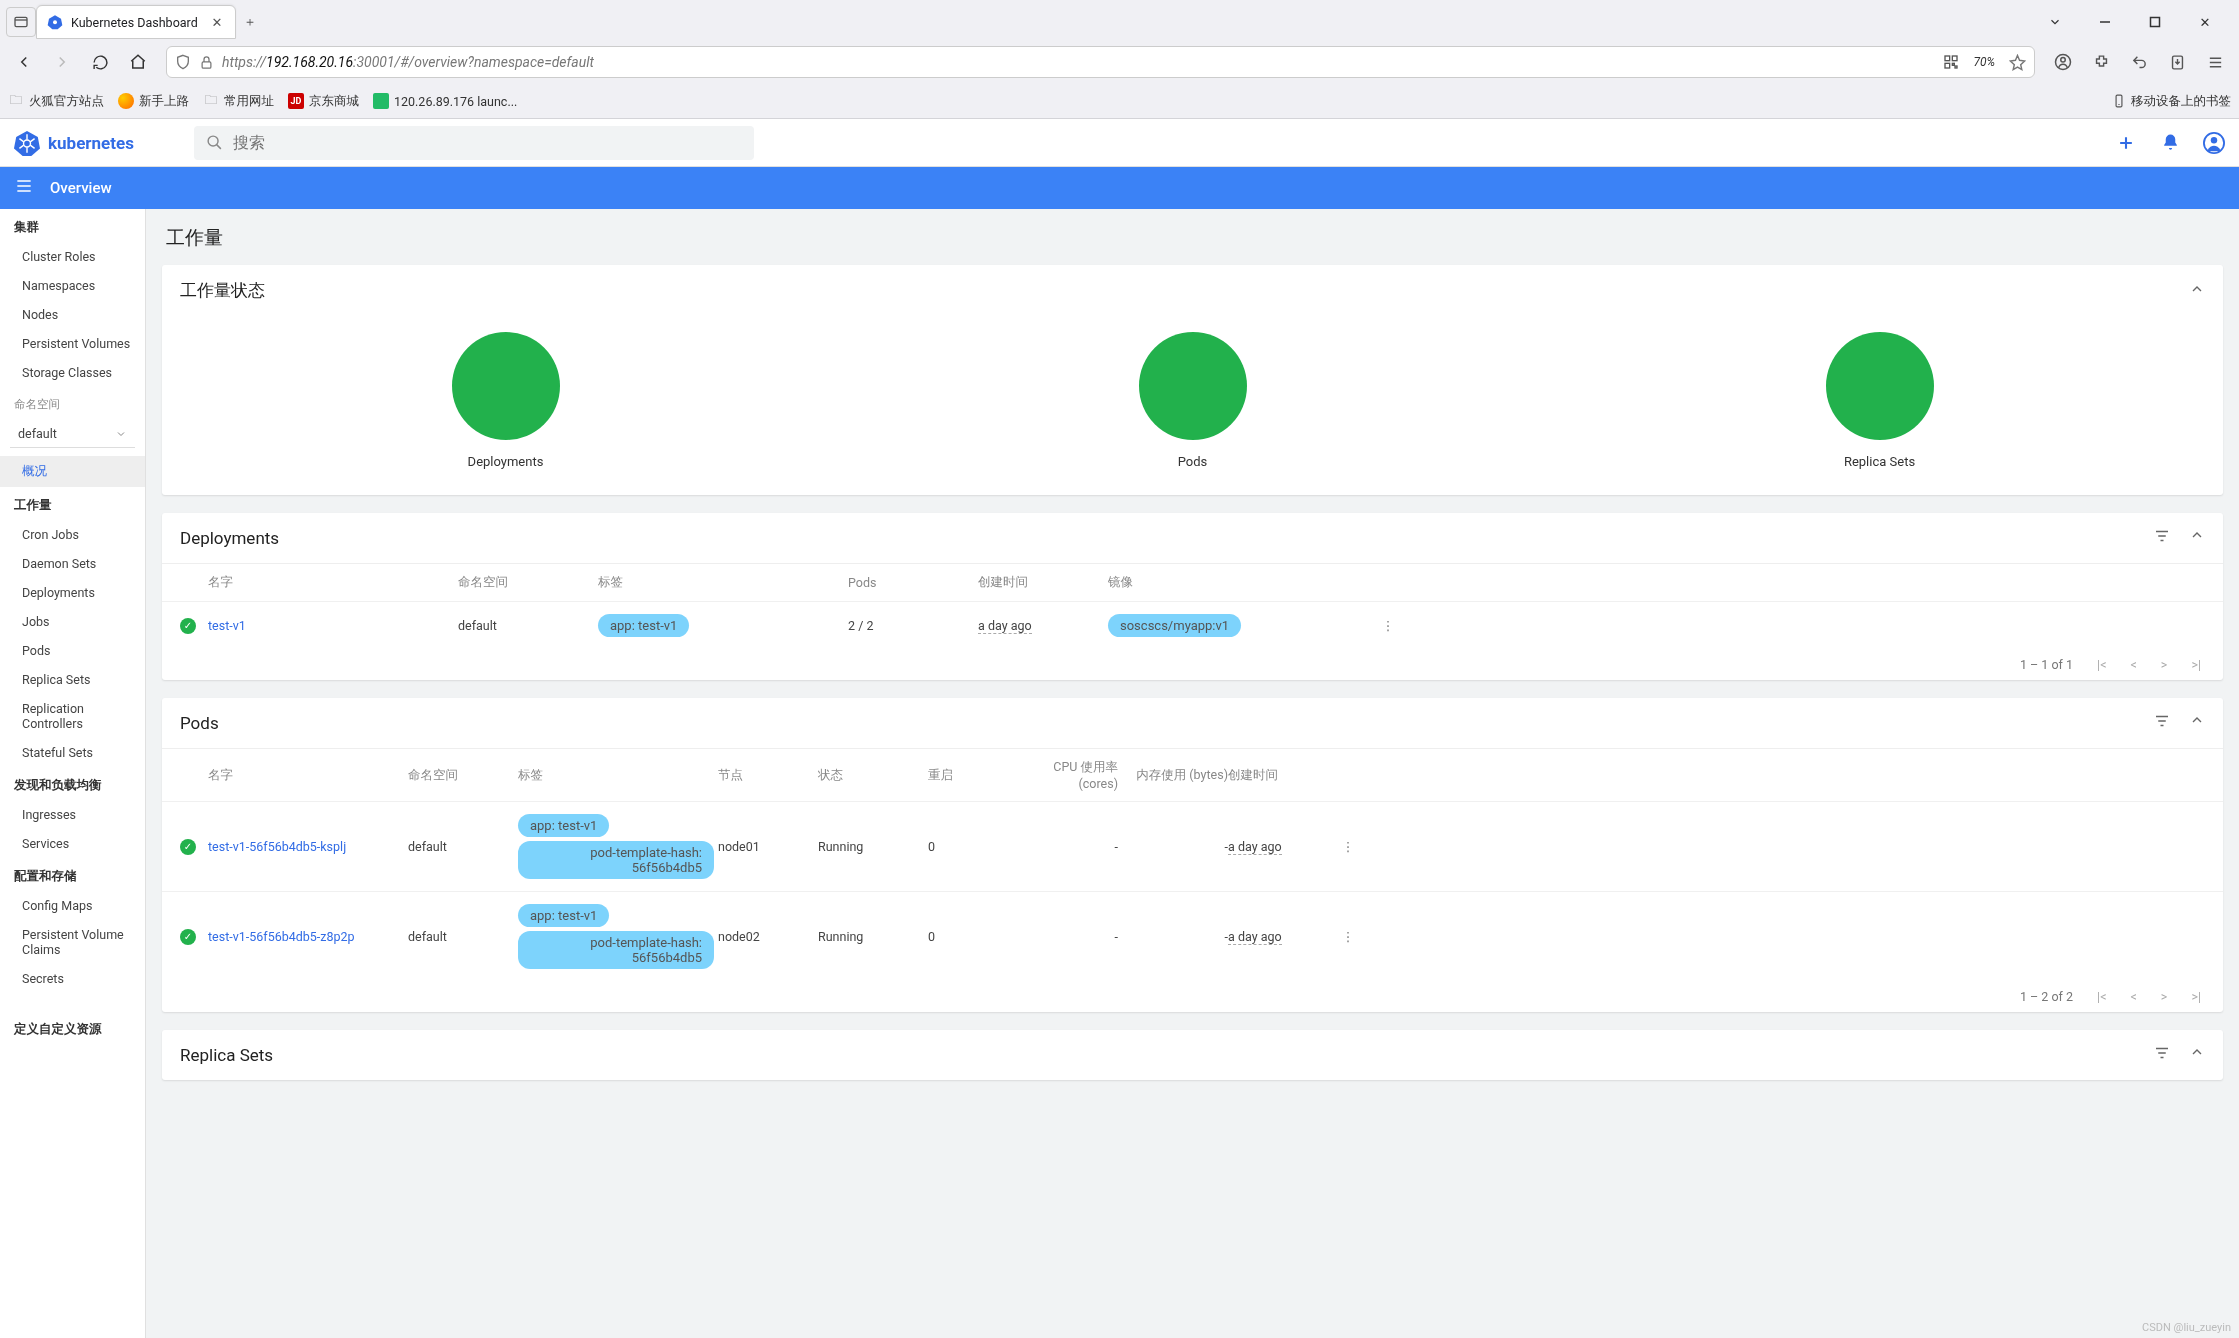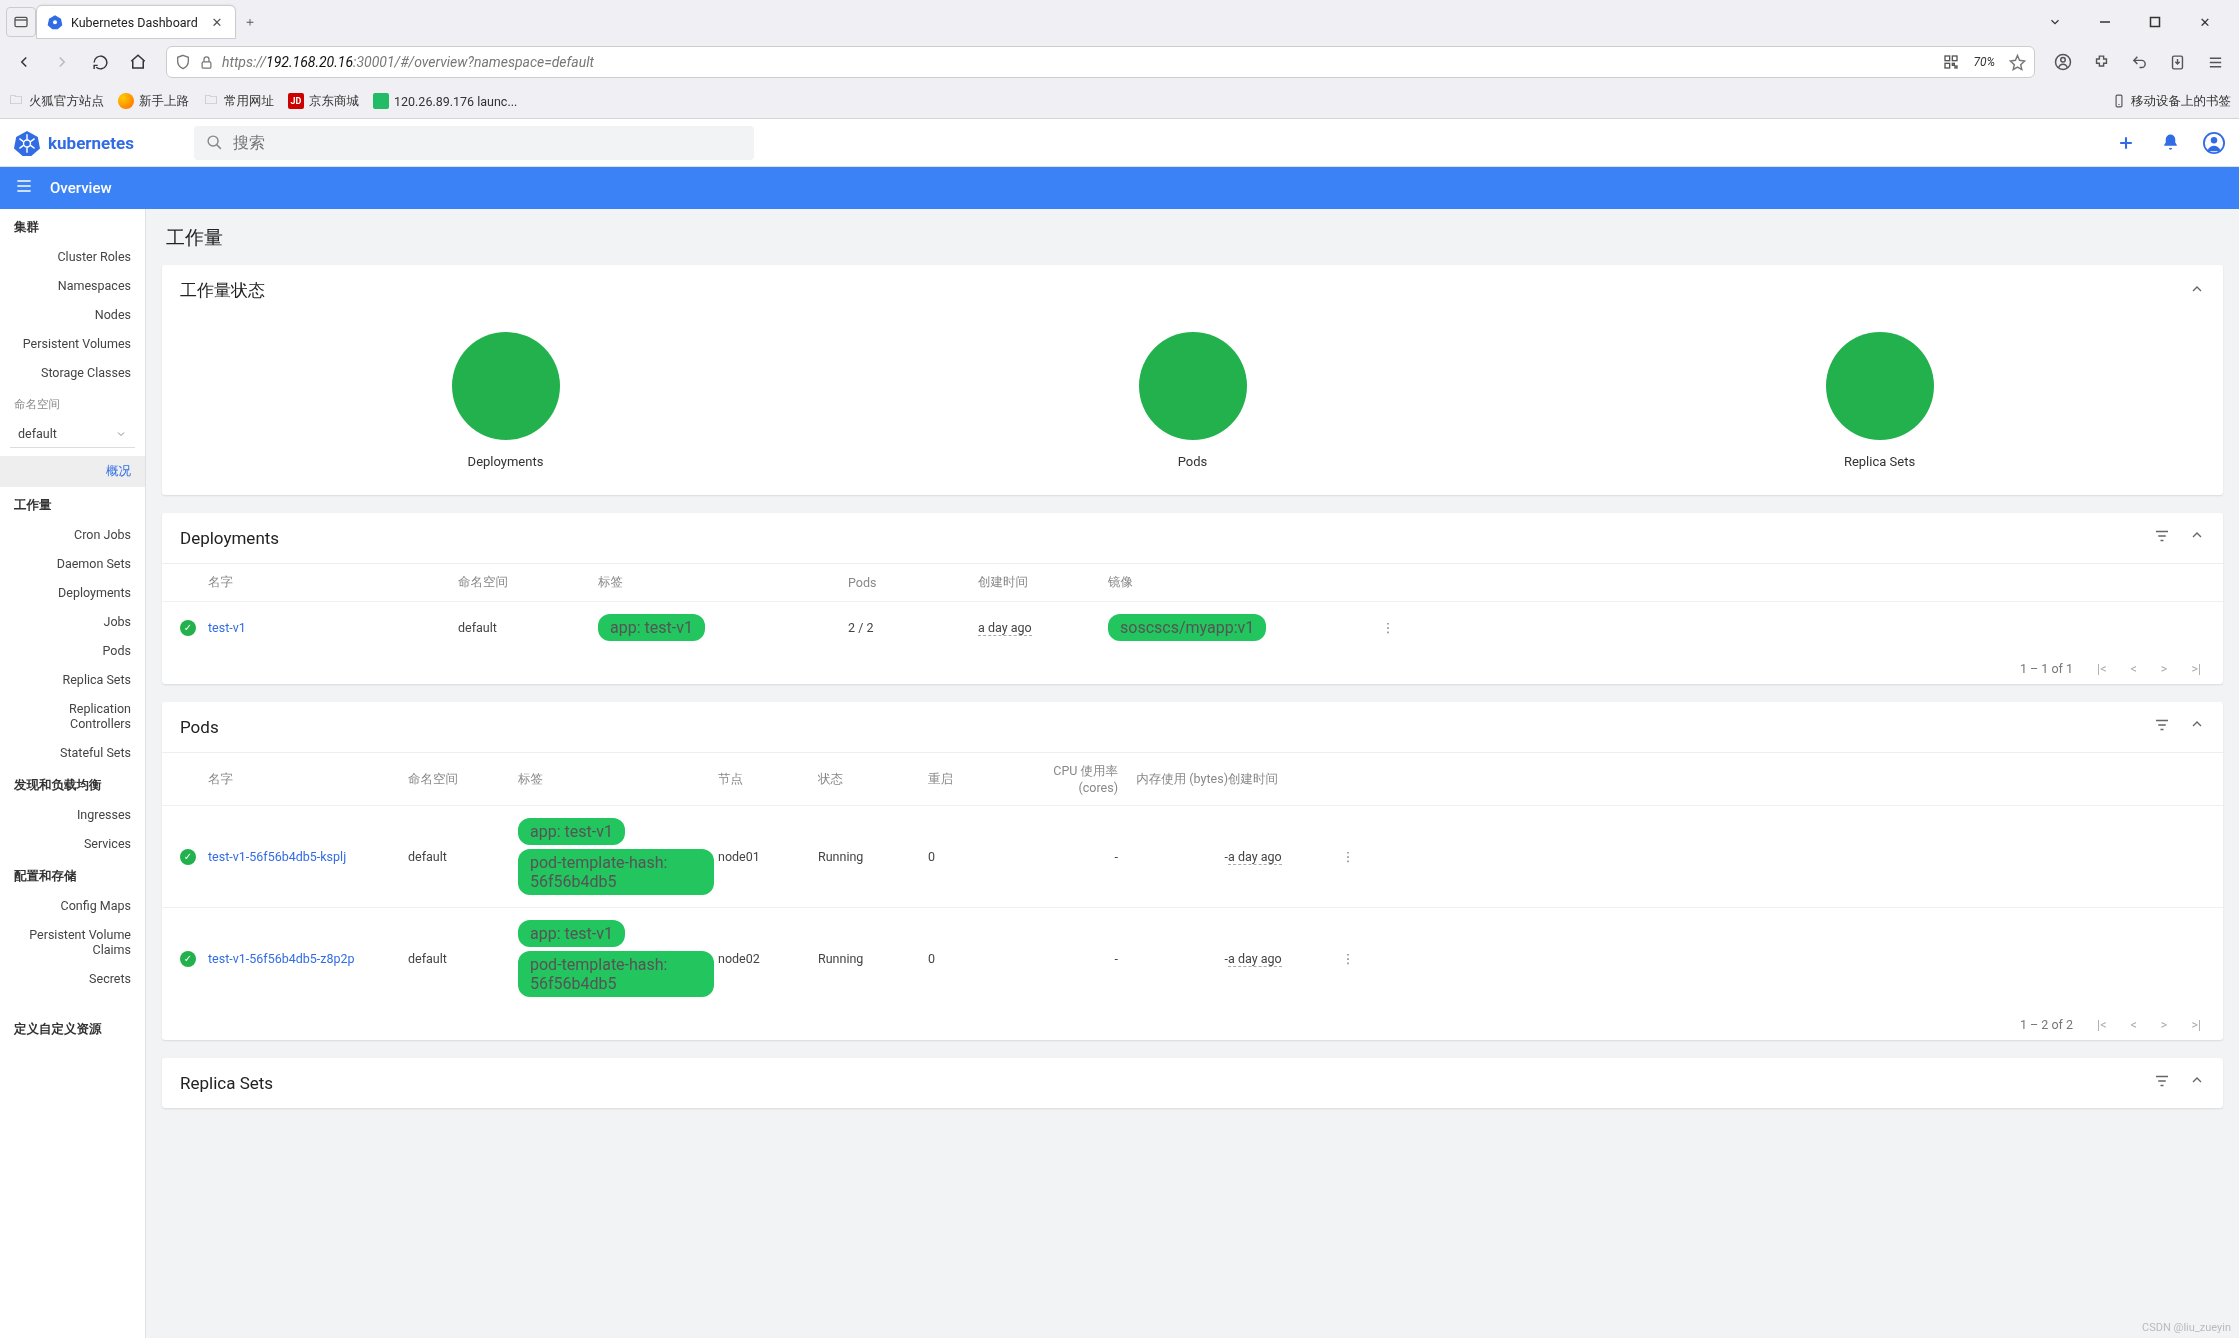--- a/index.html
+++ b/index.html
@@ -48,21 +48,21 @@
 .subheader { background: #3b82f6; color: #fff; height: 42px; display: flex; align-items: center; padding: 0 14px; gap: 16px; font-size: 15px; }
 .hamb { cursor: pointer; }
 
 
 .layout { display: flex; height: calc(100vh - 40px - 44px - 34px - 48px - 42px); }
 .sidebar { width: 146px; background: #fff; overflow-y: auto; border-right: 1px solid #e0e0e0; font-size: 12.5px; }
 .sidebar::-webkit-scrollbar { width: 8px; }
 .sidebar::-webkit-scrollbar-thumb { background: #ccc; border-radius: 4px; }
 .sb-header { padding: 10px 14px 6px; font-weight: 600; color: #333; font-size: 12.5px; }
 .sb-sub { padding: 10px 14px 4px; color: #888; font-size: 11.5px; }
-.sb-item { padding: 7px 14px 7px 22px; color: #444; cursor: pointer; text-align: right; }
+.sb-item { padding: 7px 14px 7px 22px; color: #444; cursor: pointer; }
 .sb-item.active { background: #eee; color: #326ce5; }
 .ns-select { margin: 4px 10px 8px; padding: 6px 8px; border: none; border-bottom: 1px solid #ddd; display:flex; justify-content:space-between; align-items:center; cursor:pointer; font-size:12.5px; color:#444; }
 
 .main { flex: 1; overflow-y: auto; padding: 16px; }
 .main::-webkit-scrollbar { width: 10px; }
 .main::-webkit-scrollbar-thumb { background: #c4c4c4; border-radius: 5px; }
 .page-title { font-size: 19px; font-weight: 400; color: #222; margin: 0 0 14px 4px; }
 
 .card { background: #fff; border-radius: 3px; box-shadow: 0 1px 2px rgba(0,0,0,0.1); margin-bottom: 18px; }
 .card-head { display: flex; align-items: center; padding: 14px 18px; font-size: 17px; color: #222; }
@@ -75,21 +75,21 @@
 .donut-label { font-size: 13px; color: #333; }
 
 .table { width: 100%; }
 .thead, .trow { display: grid; align-items: center; padding: 10px 18px; font-size: 12.5px; }
 .thead { color: #888; border-top: 1px solid #eee; }
 .trow { border-top: 1px solid #f0f0f0; color: #444; }
 .cols-deploy { grid-template-columns: 28px 250px 140px 250px 130px 130px 260px 40px; }
 .cols-pods { grid-template-columns: 28px 200px 110px 200px 100px 110px 100px 90px 110px 100px 40px; }
 .status-ok { width: 16px; height: 16px; background: #22b14c; border-radius: 50%; display:inline-flex; align-items:center; justify-content:center; color:#fff; font-size:10px; }
 .link { color: #326ce5; cursor: pointer; }
-.chip { display: inline-block; background: #22c55e; border-radius: 12px; padding: 4px 12px; font-size: 16px; color: #555; margin: 2px 4px 2px 0; }
+.chip { display: inline-block; background: #7dd3fc; border-radius: 12px; padding: 4px 12px; font-size: 13px; color: #555; margin: 2px 4px 2px 0; text-align: right; }
 .dotted { border-bottom: 1px dashed #aaa; }
 .rowmenu { color: #777; cursor:pointer; text-align:center; }
 .pager { display: flex; align-items: center; justify-content: flex-end; padding: 8px 22px; gap: 24px; color: #777; font-size: 12.5px; }
 .pager .pg-btn { cursor:pointer; color:#aaa; }
 
 .watermark { position: fixed; right: 8px; bottom: 4px; font-size: 11px; color: #bbb; pointer-events: none; }
 </style>
 </head>
 <body>
 

